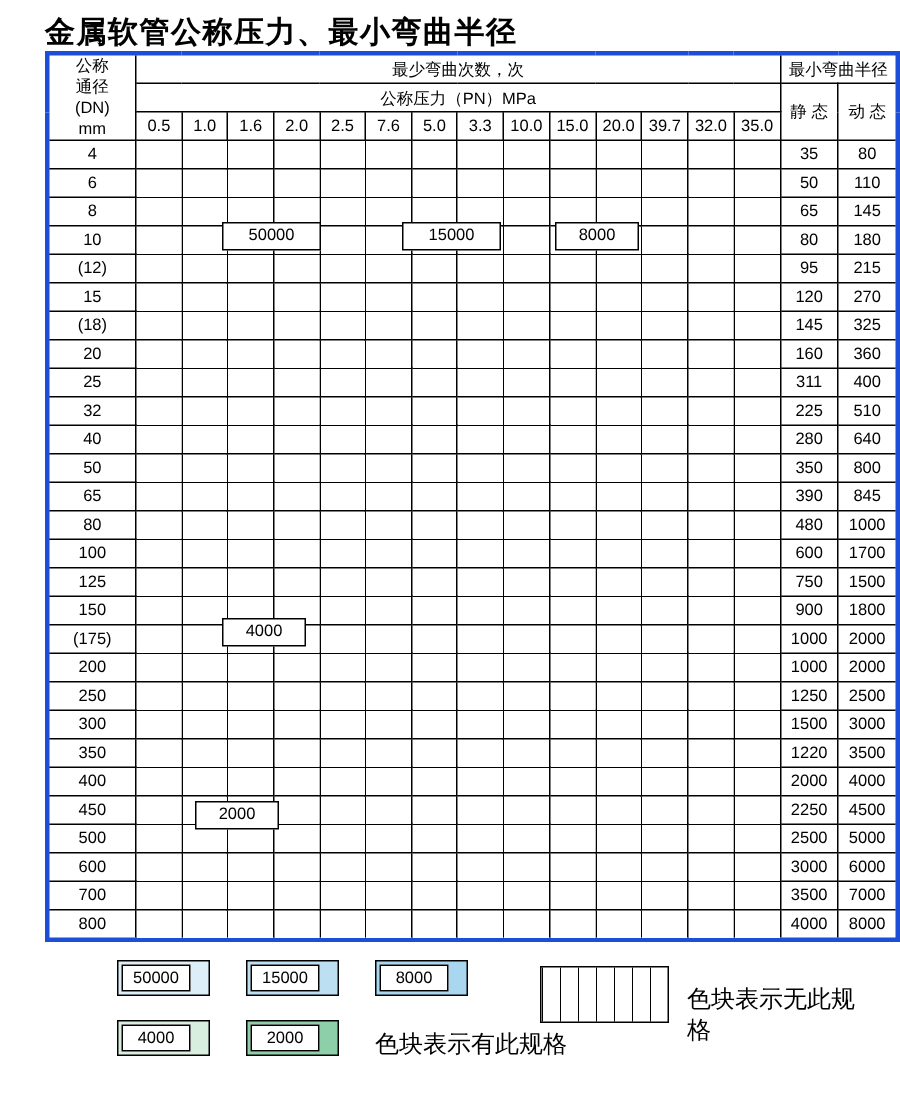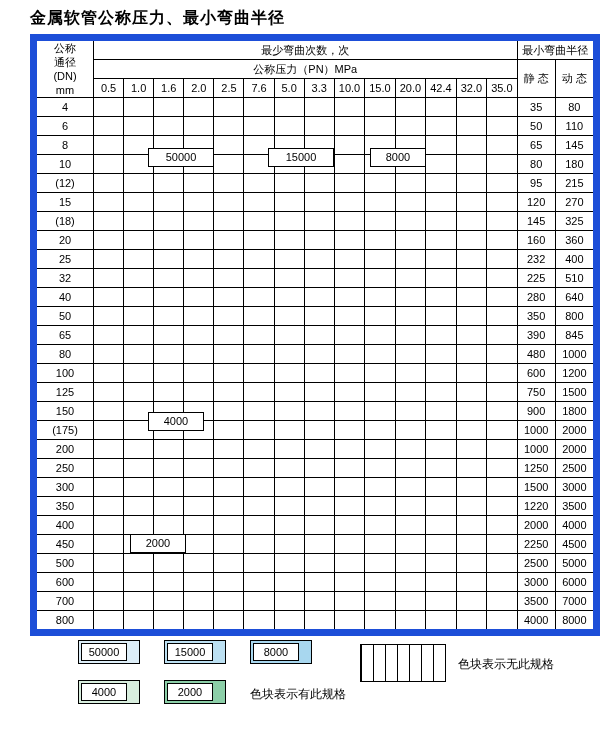--- a/index.html
+++ b/index.html
@@ -8,28 +8,28 @@
     background:#ffffff;
     font-family:"Liberation Sans", sans-serif;
     color:#000;
     -webkit-font-smoothing:antialiased;
   }
   .page{position:relative;width:600px;height:743px;}
 
   .title{
     position:absolute;left:30px;top:8px;
     font-family:"Liberation Serif", serif;
-    font-size:16px;font-weight:bold;letter-spacing:1px;
+    font-size:20px;font-weight:bold;letter-spacing:1px;
   }
 
   
   .tbl{
     position:absolute;left:30px;top:34px;
     border-collapse:collapse;
-    border:7px solid #1d4ed8;
+    border:3px solid #1d4ed8;
   }
   .tbl td,.tbl th{
     border:1px solid #000;
     padding:0;margin:0;
     font-size:11px;
     text-align:center;
     vertical-align:middle;
     font-weight:normal;
     background:#fff;
     height:18px;
@@ -74,21 +74,21 @@
     line-height:22px;text-align:center;
     font-size:11px;
     background:#fff;
   }
   .lg-inner{
     position:absolute;top:2px;left:2px;
     width:44px;height:16px;line-height:16px;
     background:#fff;border:1px solid #000;
     font-size:11px;text-align:center;
   }
-  .lg-text{position:absolute;font-size:12px;}
+  .lg-text{position:absolute;font-size:16px;}
   .lg-hatch{
     position:absolute;
     border:1px solid #000;
     width:84px;height:36px;
     background:
       repeating-linear-gradient(to right,#000 0 1px,#fff 1px 12px);
   }
 </style>
 </head>
 <body>
@@ -119,21 +119,21 @@
           <td class="hdr col-p">1.0</td>
           <td class="hdr col-p">1.6</td>
           <td class="hdr col-p">2.0</td>
           <td class="hdr col-p">2.5</td>
           <td class="hdr col-p">7.6</td>
           <td class="hdr col-p">5.0</td>
           <td class="hdr col-p">3.3</td>
           <td class="hdr col-p">10.0</td>
           <td class="hdr col-p">15.0</td>
           <td class="hdr col-p">20.0</td>
-          <td class="hdr col-p">42.4</td>
+          <td class="hdr col-p">39.7</td>
           <td class="hdr col-p">32.0</td>
           <td class="hdr col-p">35.0</td>
         </tr>
     </thead>
     <tbody id="tbody">
         <tr>
           <td class="dn-cell">4</td>
           <td class="cellbox f-blue"></td>
           <td class="cellbox f-blue"></td>
           <td class="cellbox f-blue"></td>
@@ -293,21 +293,21 @@
           <td class="cellbox f-blue"></td>
           <td class="cellbox f-blue"></td>
           <td class="cellbox f-blue"></td>
           <td class="cellbox f-blue"></td>
           <td class="cellbox f-blue"></td>
           <td class="cellbox f-blue"></td>
           <td class="cellbox f-none"></td>
           <td class="cellbox f-none"></td>
           <td class="cellbox f-none"></td>
           <td class="cellbox f-none"></td>
-          <td class="rad">232</td>
+          <td class="rad">311</td>
           <td class="rad">400</td>
         </tr>
         <tr>
           <td class="dn-cell">32</td>
           <td class="cellbox f-blue"></td>
           <td class="cellbox f-blue"></td>
           <td class="cellbox f-blue"></td>
           <td class="cellbox f-blue"></td>
           <td class="cellbox f-blue"></td>
           <td class="cellbox f-blue"></td>
@@ -408,21 +408,21 @@
           <td class="cellbox f-green2"></td>
           <td class="cellbox f-none"></td>
           <td class="cellbox f-none"></td>
           <td class="cellbox f-none"></td>
           <td class="cellbox f-none"></td>
           <td class="cellbox f-none"></td>
           <td class="cellbox f-none"></td>
           <td class="cellbox f-none"></td>
           <td class="cellbox f-none"></td>
           <td class="rad">600</td>
-          <td class="rad">1200</td>
+          <td class="rad">1700</td>
         </tr>
         <tr>
           <td class="dn-cell">125</td>
           <td class="cellbox f-green2"></td>
           <td class="cellbox f-green2"></td>
           <td class="cellbox f-green2"></td>
           <td class="cellbox f-green2"></td>
           <td class="cellbox f-green2"></td>
           <td class="cellbox f-green2"></td>
           <td class="cellbox f-none"></td>

